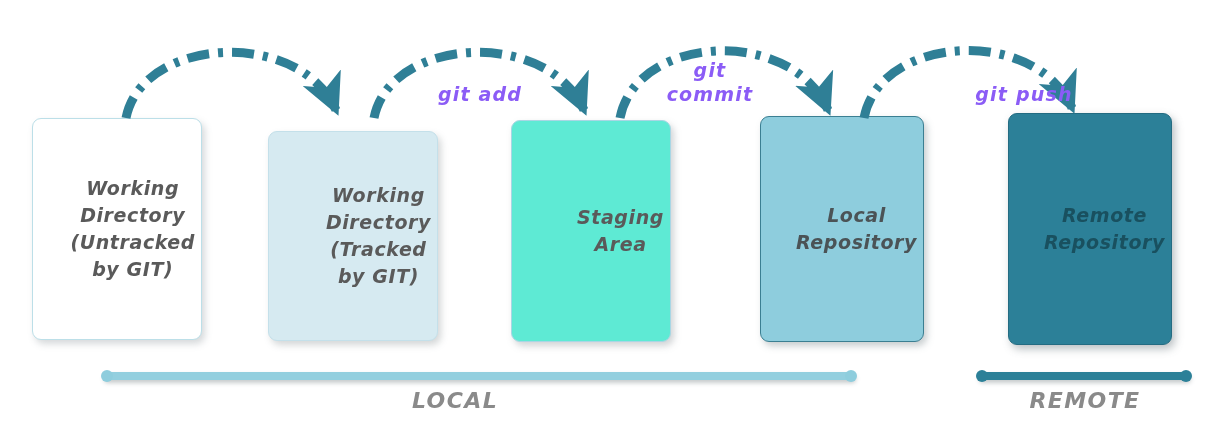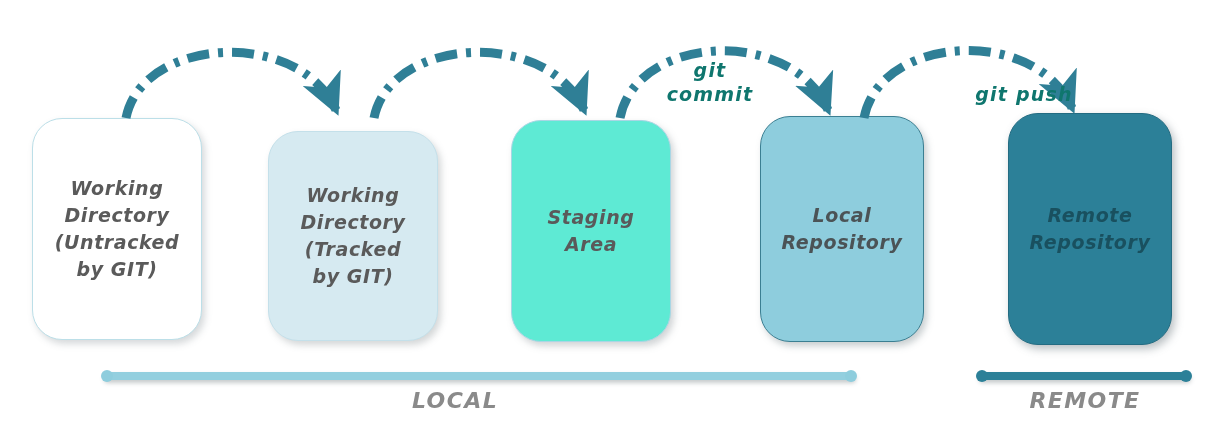--- a/index.html
+++ b/index.html
@@ -13,24 +13,24 @@
     height: 434px;
     background: #ffffff;
     overflow: hidden;
     font-family: "DejaVu Sans", sans-serif;
   }
 
   
   .node {
     position: absolute;
     box-sizing: border-box;
-    border-radius: 30px;
+    border-radius: 9px;
     display: flex;
     align-items: center;
-    justify-content: center;
+    justify-content: flex-end;
     text-align: center;
     z-index: 3;
   }
   .node .node-label {
     font-family: "DejaVu Sans", sans-serif;
     font-style: italic;
     font-weight: bold;
     font-size: 19px;
     line-height: 27px;
     letter-spacing: 0.6px;
@@ -83,21 +83,21 @@
 
   
   .arrow-label {
     position: absolute;
     font-family: "DejaVu Sans", sans-serif;
     font-style: italic;
     font-weight: bold;
     font-size: 19px;
     line-height: 24px;
     letter-spacing: 1.2px;
-    color: #0f766e;
+    color: #8b5cf6;
     white-space: pre-line;
     text-align: center;
     z-index: 6;
   }
   .lbl1 { left: 152px; top: 82px;  width: 160px; }
   .lbl2 { left: 400px; top: 82px;  width: 160px; }
   .lbl3 { left: 640px; top: 58px;  width: 140px; }
   .lbl4 { left: 944px; top: 82px;  width: 160px; }
 
   
@@ -158,20 +158,21 @@
 
     <path d="M 126,118 C 142,36 300,28 336,110" fill="none" stroke="#2f7f96" stroke-width="9" stroke-linecap="butt" stroke-dasharray="22 9 5 9" marker-end="url(#ah)"></path>
 
     <path d="M 374,118 C 390,36 548,28 584,110" fill="none" stroke="#2f7f96" stroke-width="9" stroke-linecap="butt" stroke-dasharray="22 9 5 9" marker-end="url(#ah)"></path>
 
     <path d="M 620,118 C 636,34 792,26 828,110" fill="none" stroke="#2f7f96" stroke-width="9" stroke-linecap="butt" stroke-dasharray="22 9 5 9" marker-end="url(#ah)"></path>
 
     <path d="M 864,118 C 880,34 1036,26 1072,108" fill="none" stroke="#2f7f96" stroke-width="9" stroke-linecap="butt" stroke-dasharray="22 9 5 9" marker-end="url(#ah)"></path>
   </svg>
 
+  <div class="arrow-label lbl2">git add</div>
   <div class="arrow-label lbl3">git
 commit</div>
   <div class="arrow-label lbl4">git push</div>
 
   <div class="node n1">
     <div class="node-label">Working
 Directory
 (Untracked
 by GIT)</div>
   </div>

